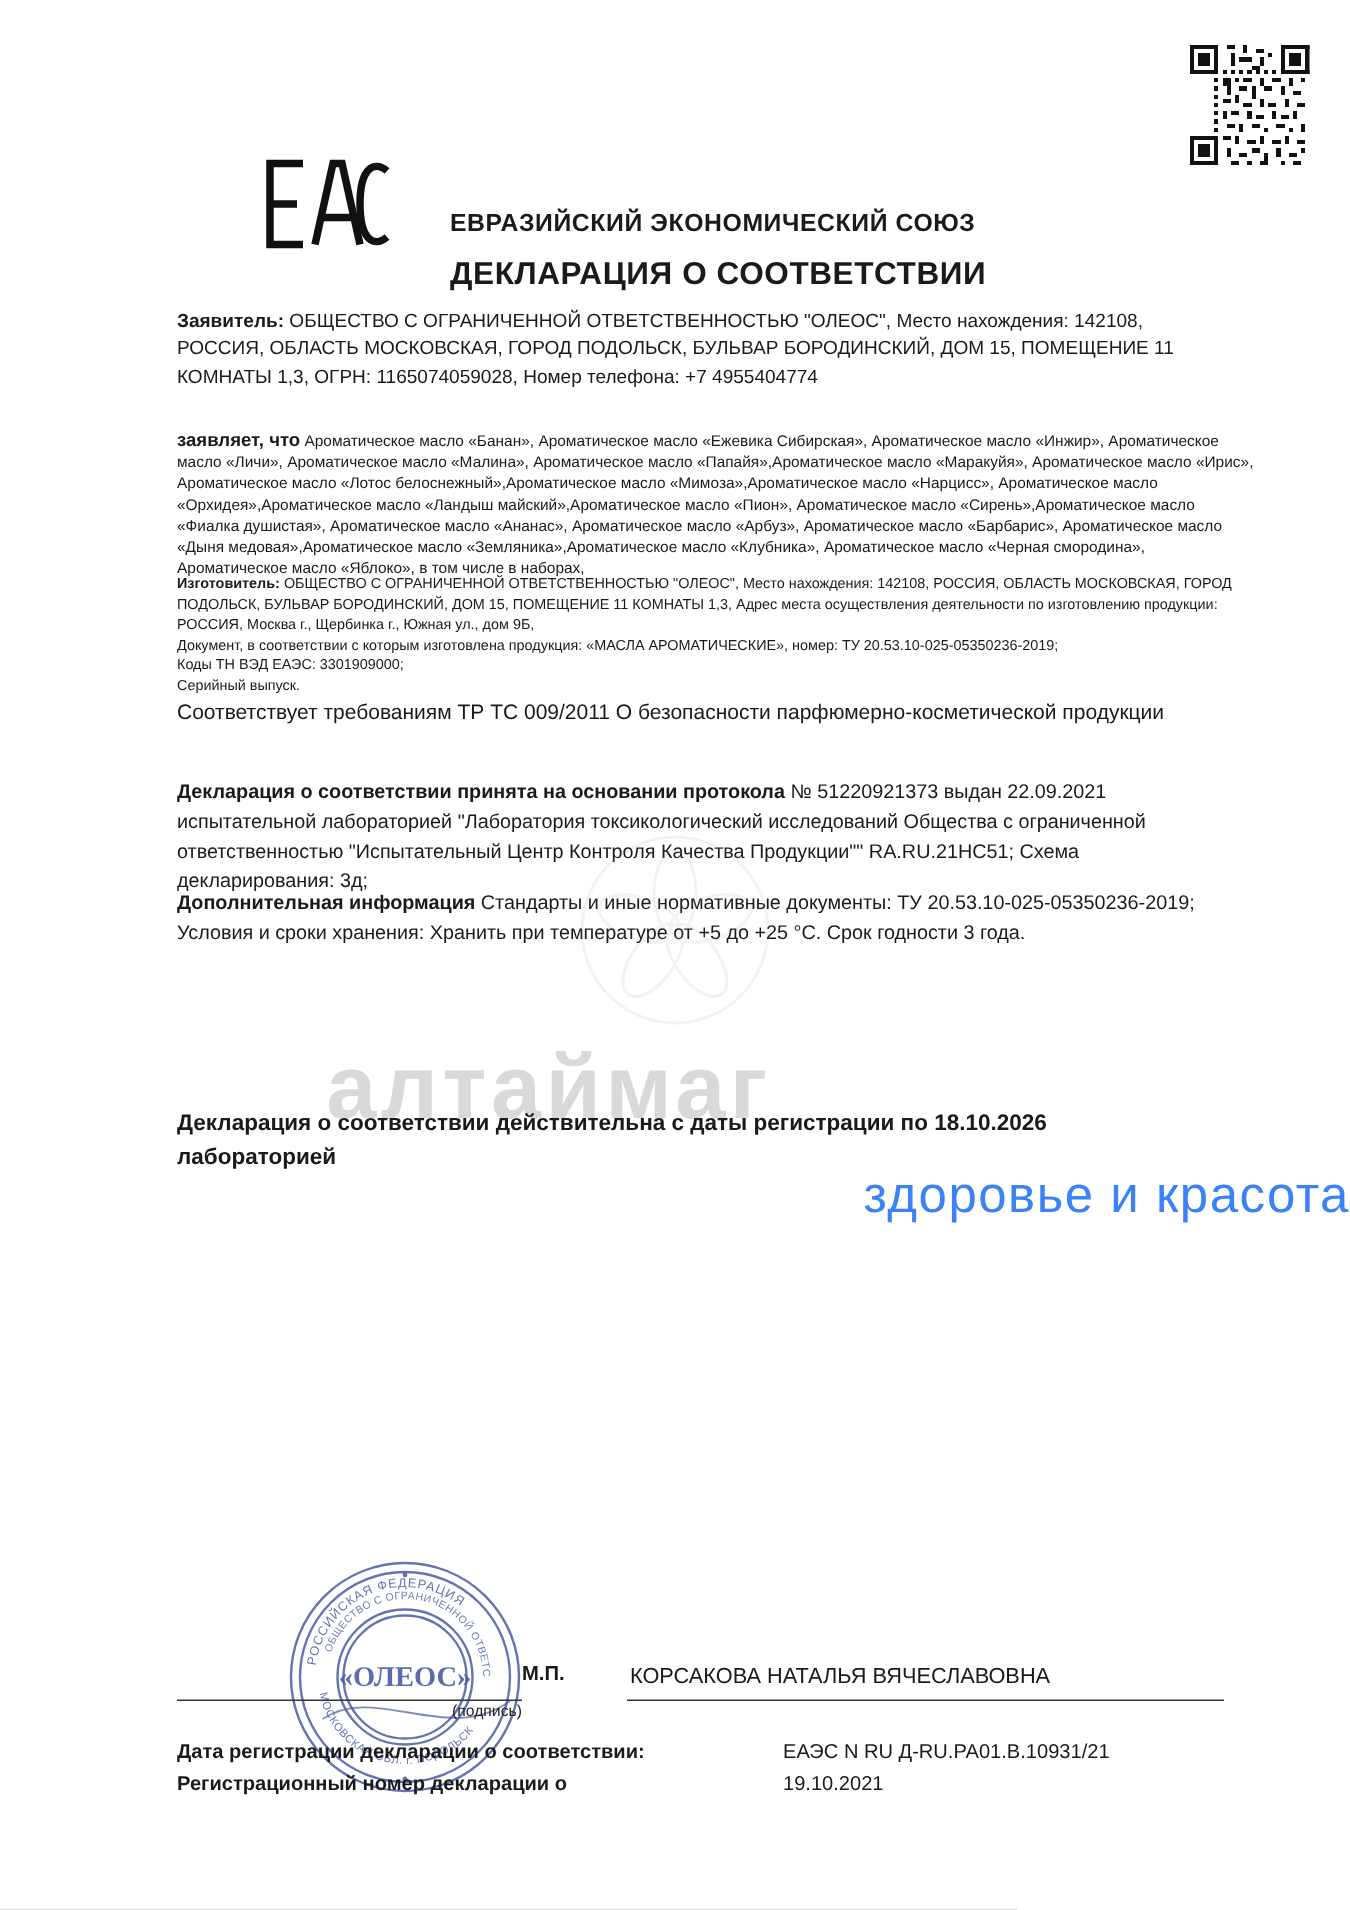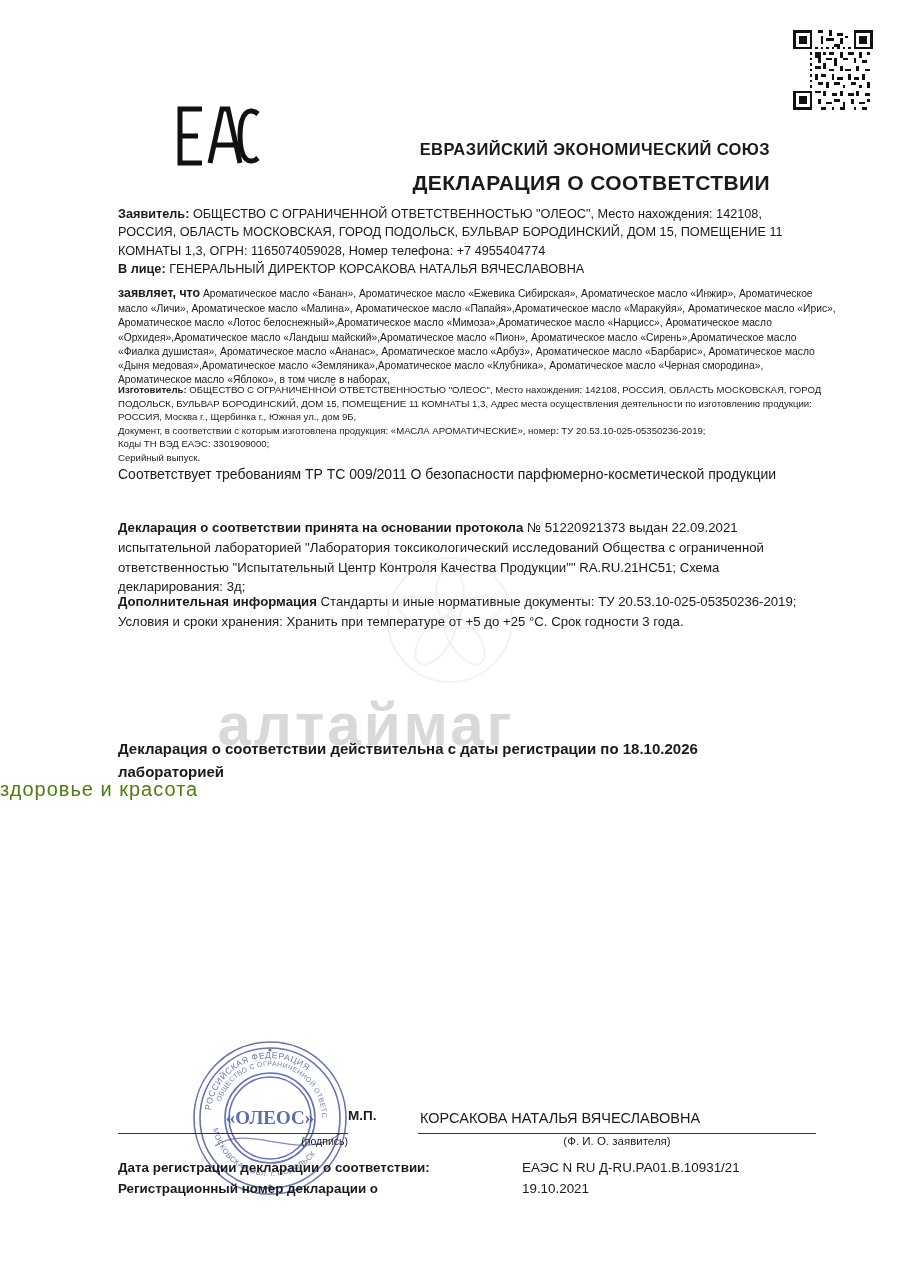--- a/index.html
+++ b/index.html
@@ -36,21 +36,21 @@
     width: 90px;
     height: 62px;
   }
 
   
   .title-block {
     position: absolute;
     top: 140px;
     left: 300px;
     width: 470px;
-    text-align: right;
+    text-align: left;
   }
   .title1 {
     font-size: 16.5px;
     font-weight: bold;
     letter-spacing: 0.4px;
   }
   .title2 {
     font-size: 21px;
     font-weight: bold;
     letter-spacing: 0.4px;
@@ -141,23 +141,23 @@
     font-size: 60px;
     font-weight: bold;
     color: #d9d9d9;
     letter-spacing: 3px;
   }
   .wm-sub {
     position: absolute;
     top: 778px;
     left: 0;
     width: 900px;
-    text-align: left;
-    font-size: 20px;
-    color: #4d7c0f;
+    text-align: right;
+    font-size: 34px;
+    color: #3b82f6;
     letter-spacing: 1px;
   }
 
   
   .stamp {
     position: absolute;
     top: 1038px;
     left: 190px;
     width: 160px;
     height: 160px;
@@ -343,21 +343,20 @@
     </svg>
   </div>
 
   <div class="title-block">
     <div class="title1">ЕВРАЗИЙСКИЙ ЭКОНОМИЧЕСКИЙ СОЮЗ</div>
     <div class="title2">ДЕКЛАРАЦИЯ О СООТВЕТСТВИИ</div>
   </div>
 
   <div class="block applicant">
     <span><b>Заявитель:</b><span> ОБЩЕСТВО С ОГРАНИЧЕННОЙ ОТВЕТСТВЕННОСТЬЮ "ОЛЕОС", Место нахождения: 142108, РОССИЯ, ОБЛАСТЬ МОСКОВСКАЯ, ГОРОД ПОДОЛЬСК, БУЛЬВАР БОРОДИНСКИЙ, ДОМ 15, ПОМЕЩЕНИЕ 11 КОМНАТЫ 1,3, ОГРН: 1165074059028, Номер телефона: +7 4955404774</span></span>
-    <div><b>В лице:</b><span> ГЕНЕРАЛЬНЫЙ ДИРЕКТОР КОРСАКОВА НАТАЛЬЯ ВЯЧЕСЛАВОВНА</span></div>
   </div>
 
   <div class="block declares">
     <span class="lead">заявляет, что</span><span>  Ароматическое масло «Банан», Ароматическое масло «Ежевика Сибирская», Ароматическое масло «Инжир», Ароматическое масло «Личи», Ароматическое масло «Малина», Ароматическое масло «Папайя»,Ароматическое масло «Маракуйя», Ароматическое масло «Ирис», Ароматическое масло «Лотос белоснежный»,Ароматическое масло «Мимоза»,Ароматическое масло «Нарцисс», Ароматическое масло «Орхидея»,Ароматическое масло «Ландыш майский»,Ароматическое масло «Пион», Ароматическое масло «Сирень»,Ароматическое масло «Фиалка душистая», Ароматическое масло «Ананас», Ароматическое масло «Арбуз», Ароматическое масло «Барбарис», Ароматическое масло «Дыня медовая»,Ароматическое масло «Земляника»,Ароматическое масло «Клубника», Ароматическое масло «Черная смородина»,  Ароматическое масло «Яблоко», в том числе в наборах,</span>
   </div>
 
   <div class="block maker">
     <span><b>Изготовитель:</b><span> ОБЩЕСТВО С ОГРАНИЧЕННОЙ ОТВЕТСТВЕННОСТЬЮ "ОЛЕОС", Место нахождения: 142108, РОССИЯ, ОБЛАСТЬ МОСКОВСКАЯ, ГОРОД ПОДОЛЬСК, БУЛЬВАР БОРОДИНСКИЙ, ДОМ 15, ПОМЕЩЕНИЕ 11 КОМНАТЫ 1,3, Адрес места осуществления деятельности по изготовлению продукции: РОССИЯ, Москва г., Щербинка г., Южная ул., дом 9Б,</span></span>
     <div>Документ, в соответствии с которым изготовлена продукция: «МАСЛА АРОМАТИЧЕСКИЕ», номер: ТУ 20.53.10-025-05350236-2019;</div>
     <div>Коды ТН ВЭД ЕАЭС: 3301909000;</div>
@@ -433,21 +432,20 @@
         <circle cx="80" cy="148" r="1.6"></circle>
       </g>
     </svg>
   </div>
 
   <div class="mp">М.П.</div>
   <div class="sig-name">КОРСАКОВА НАТАЛЬЯ ВЯЧЕСЛАВОВНА</div>
   <div class="sig-line-left"></div>
   <div class="sig-line-right"></div>
   <div class="cap-left">(подпись)</div>
-  <div class="cap-right">(Ф. И. О. заявителя)</div>
 
   <div class="reg-label">
     <div>Дата регистрации декларации о соответствии:</div>
     <div>Регистрационный номер декларации о</div>
   </div>
   <div class="reg-value">
     <div>ЕАЭС N RU Д-RU.РА01.В.10931/21</div>
     <div>19.10.2021</div>
   </div>
 

